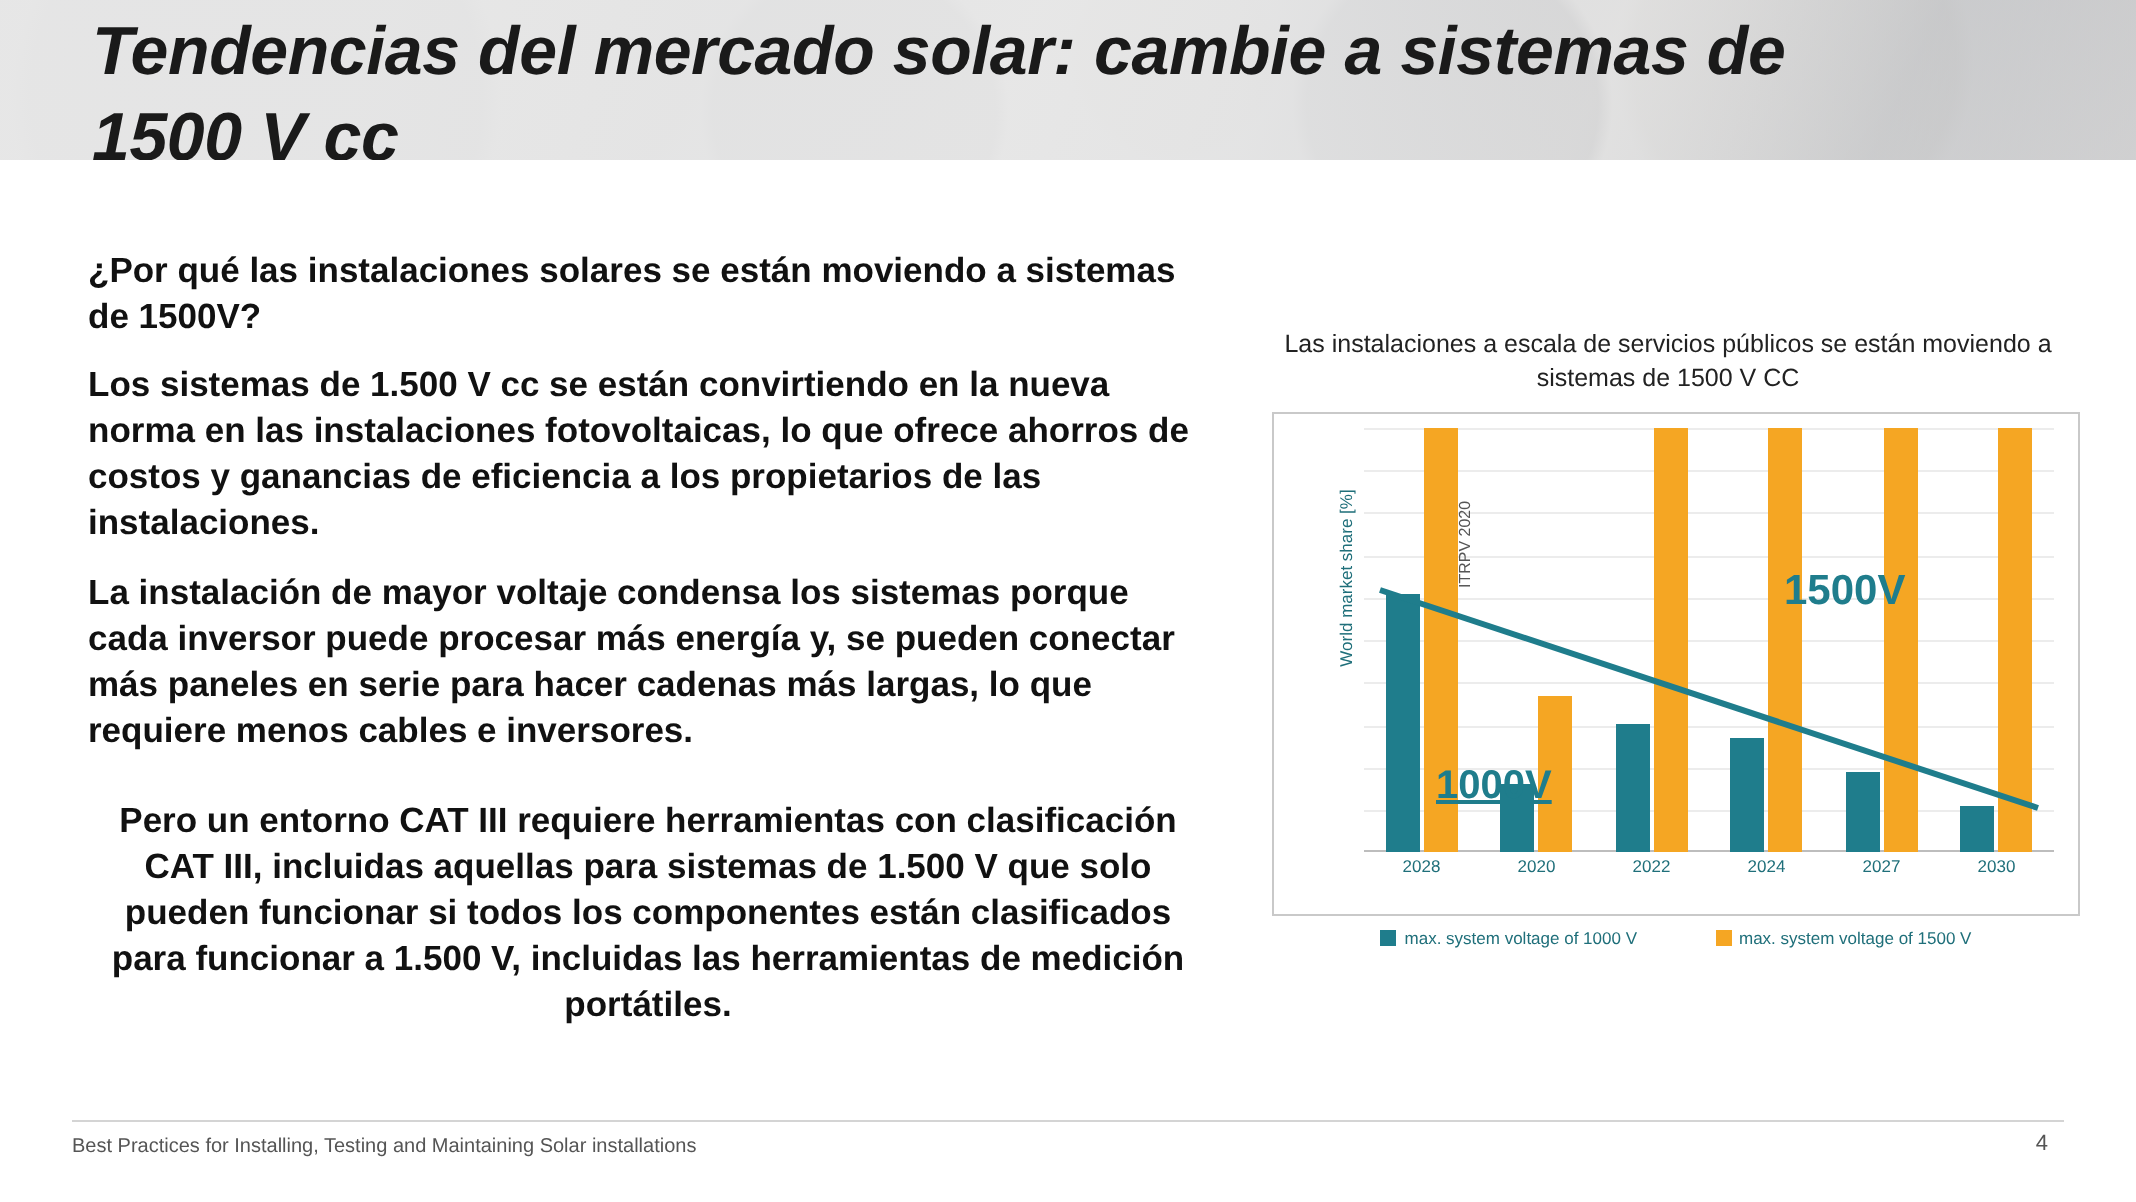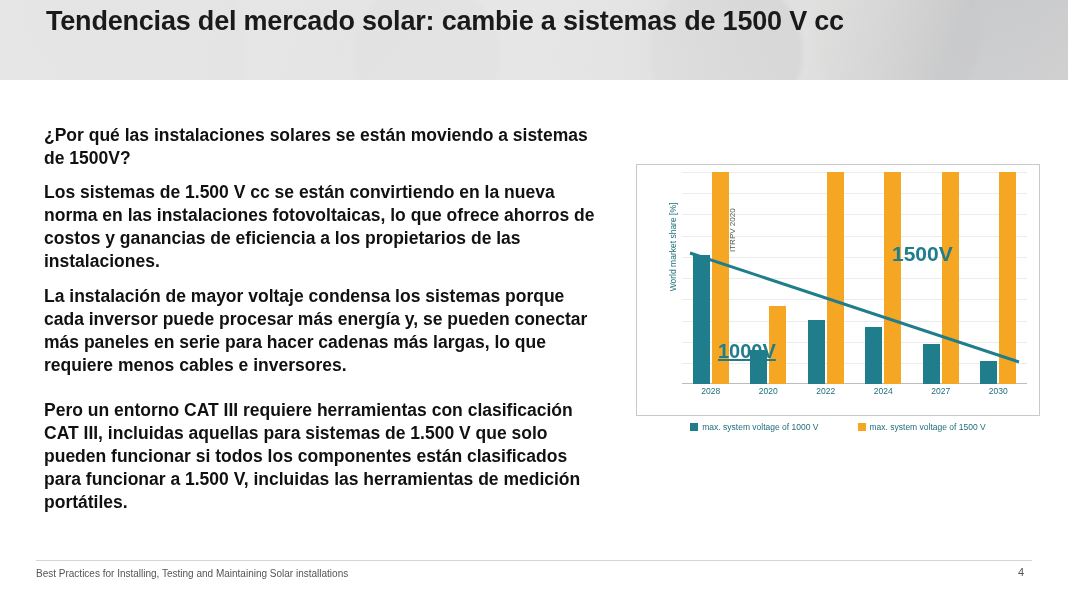--- a/index.html
+++ b/index.html
@@ -42,25 +42,26 @@
     position: absolute;
     left: 0; top: 0;
     width: 1068px; height: 80px;
     background: linear-gradient(90deg, rgba(233,233,233,0.97) 0%, rgba(233,233,233,0.93) 58%, rgba(233,233,233,0.80) 76%, rgba(233,233,233,0.55) 100%);
   }
   .title {
     position: absolute;
     left: 46px;
     top: 5px;
     width: 855px;
-    font-size: 27px;
+    font-size: 34px;
     font-weight: bold;
     color: #1a1a1a;
     line-height: 1.25;
     letter-spacing: -0.2px;
+    font-style: italic;
   }
 
   
   .logo {
     position: absolute;
     right: 14px;
     top: 22px;
     width: 155px;
     height: 43px;
     background: #ffb511;
@@ -91,20 +92,21 @@
     color: #111111;
     font-size: 17.5px;
     font-weight: bold;
     line-height: 1.32;
   }
   .body-col p {
     margin: 0 0 11px 0;
   }
   .body-col p.gap {
     margin-top: 22px;
+    text-align: center;
   }
 
   
   .chart-wrap {
     position: absolute;
     left: 624px;
     top: 164px;
     width: 420px;
     height: 310px;
   }
@@ -297,20 +299,21 @@
 </div>
 
 <div class="body-col">
   <p>¿Por qué las instalaciones solares se están moviendo a sistemas de 1500V?</p>
   <p>Los sistemas de 1.500 V cc se están convirtiendo en la nueva norma en las instalaciones fotovoltaicas, lo que ofrece ahorros de costos y ganancias de eficiencia a los propietarios de las instalaciones.</p>
   <p>La instalación de mayor voltaje condensa los sistemas porque cada inversor puede procesar más energía y, se pueden conectar más paneles en serie para hacer cadenas más largas, lo que requiere menos cables e inversores.</p>
   <p class="gap">Pero un entorno CAT III requiere herramientas con clasificación CAT III, incluidas aquellas para sistemas de 1.500 V que solo pueden funcionar si todos los componentes están clasificados para funcionar a 1.500 V, incluidas las herramientas de medición portátiles.</p>
 </div>
 
 <div class="chart-wrap">
+  <p class="chart-title">Las instalaciones a escala de servicios públicos se están moviendo a sistemas de 1500 V CC</p>
 
   <div class="plot-outer">
     <div class="plot-frame"></div>
 
     <div class="ylabel">World market share [%]</div>
 
 
     <div class="grid-area">
       <div class="gridline" style="top:0px"></div>
       <div class="gridline" style="top:21px"></div>

